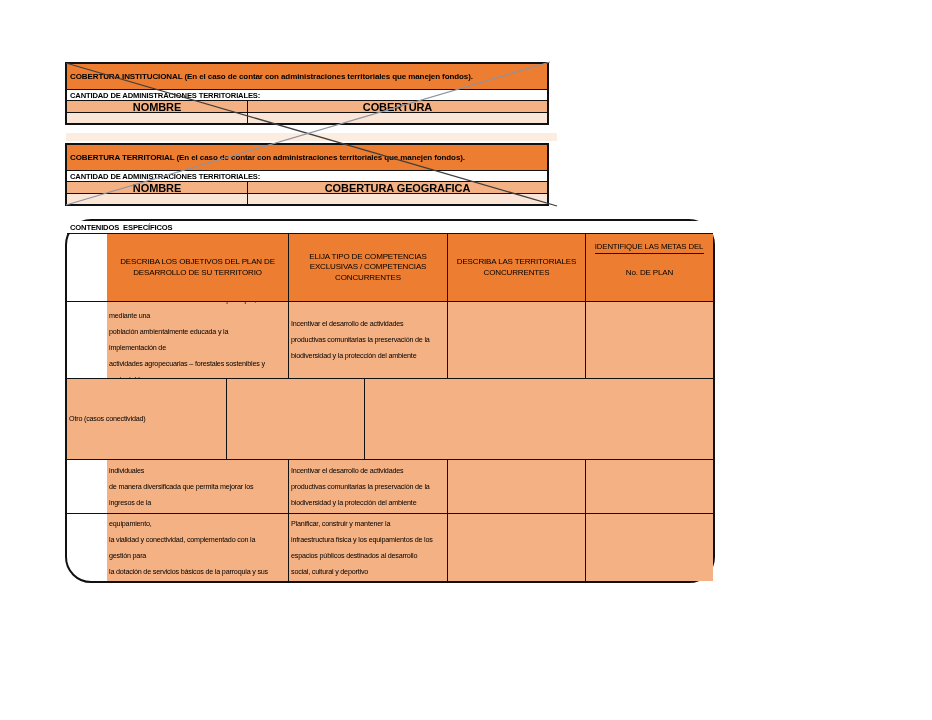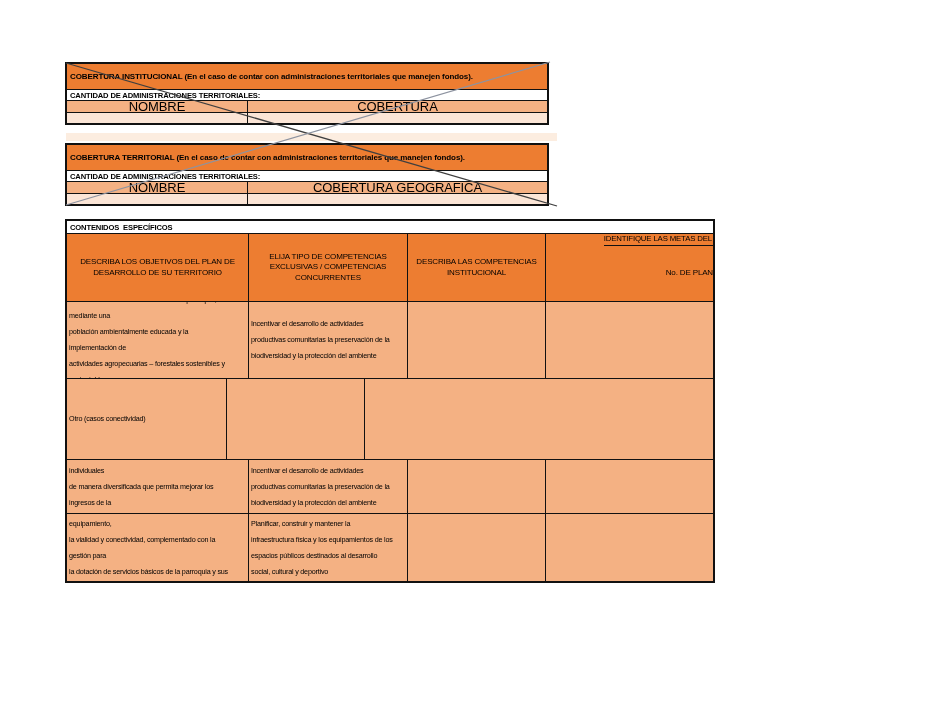--- a/index.html
+++ b/index.html
@@ -2,51 +2,51 @@
 <html style="--header_orange: #ED7D31; --light_orange: #F4B183; --pale_orange: #FBE5D6; --strike_dark: #3f3f3f; --strike_gray: #8d93a0;"><head>
 <meta charset="utf-8">
 <style>
   * { box-sizing: border-box; margin: 0; padding: 0; }
   html,body { width: 932px; height: 720px; background: #fff;
     font-family: "Liberation Sans", sans-serif; color: #000; }
   .page { position: relative; width: 932px; height: 720px; background: #fff; overflow: hidden; }
 
   .tbl { position: absolute; left: 65px; border: 2px solid #111; background: #fff; }
   .tbl-cob { width: 484px; }
-  .tbl-main { width: 650px; }
+  .tbl-main { width: 650px; border-radius: 26px; }
 
   .row { border-top: 1.5px solid #111; display: flex; align-items: stretch; position: relative; }
   .row:first-child { border-top: none; }
 
   .orange { background: var(--header_orange, #ED7D31); }
   .light  { background: var(--light_orange, #F4B183); }
   .pale   { background: var(--pale_orange, #FBE5D6); }
 
   .title-row { height: 25px; font-weight: bold; font-size: 8px; letter-spacing: -0.1px;
     display: flex; align-items: center; padding-left: 3px; }
   .label-row { height: 11px; background: #fff; font-weight: bold; font-size: 7.6px;
     letter-spacing: -0.15px; display: flex; align-items: center; padding-left: 3px; white-space: pre; }
   .hdr-row { height: 12px; }
   .inp-row { height: 11px; }
 
   .cell { display: flex; align-items: center; height: 100%; overflow: hidden; }
   .cell + .cell { border-left: 1.5px solid #111; }
   .c1 { width: 180px; }
   .cfill { flex: 1; }
-  .colhead { justify-content: center; font-weight: normal; font-size: 13px; letter-spacing: -0.1px; }
+  .colhead { justify-content: center; font-weight: bold; font-size: 11px; letter-spacing: -0.1px; }
 
   
-  .m-c1 { width: 181px; }
+  .m-c1 { width: 181px; margin-left: 40px; }
   .m-c2 { width: 159px; }
   .m-c3 { width: 138px; }
   .m-c4 { flex: 1; }
   .mainhead { height: 68px; }
   .mainhead .cell { font-size: 8px; line-height: 10.5px; letter-spacing: -0.15px;
     text-align: center; justify-content: center; padding: 0 6px; }
-  .meta-group { flex-direction: column; align-items: flex-end; padding: 0 !important; }
+  .meta-group { flex-direction: column; align-items: center; padding: 8px !important; }
   .meta-top { height: 12px; border-bottom: 1.5px solid #111; display: flex; align-items: center;
     justify-content: flex-end; font-size: 7.8px; letter-spacing: -0.15px; white-space: nowrap;
     overflow: hidden; padding-right: 1px; }
   .meta-bottom { flex: 1; display: flex; align-items: center; justify-content: center;
     font-size: 8px; }
 
   .data-row .cell { font-size: 7.2px; line-height: 16px; letter-spacing: -0.2px;
     white-space: pre-line; padding: 1px 2px; align-items: center; }
 
   .gap-strip { position: absolute; left: 66px; top: 133px; width: 491px; height: 8px;
@@ -87,21 +87,21 @@
       <div class="cell cfill pale"></div>
     </div>
   </div>
 
   <div class="tbl tbl-main" style="top:219px">
     <div class="row label-row" style="height:12px">CONTENIDOS  ESPECÍFICOS</div>
 
     <div class="row mainhead">
       <div class="cell m-c1 orange">DESCRIBA LOS OBJETIVOS DEL PLAN DE DESARROLLO DE SU TERRITORIO</div>
       <div class="cell m-c2 orange">ELIJA TIPO DE COMPETENCIAS EXCLUSIVAS / COMPETENCIAS CONCURRENTES</div>
-      <div class="cell m-c3 orange">DESCRIBA LAS COMPETENCIAS INSTITUCIONAL</div>
+      <div class="cell m-c3 orange">DESCRIBA LAS TERRITORIALES CONCURRENTES</div>
       <div class="cell m-c4 orange meta-group">
         <div class="meta-top">IDENTIFIQUE LAS METAS DEL</div>
         <div class="meta-bottom">No. DE PLAN</div>
       </div>
     </div>
 
     <div class="row data-row" style="height:77px">
       <div class="cell m-c1 light">Conservar los recursos naturales de la parroquia,
 mediante una
 población ambientalmente educada y la

